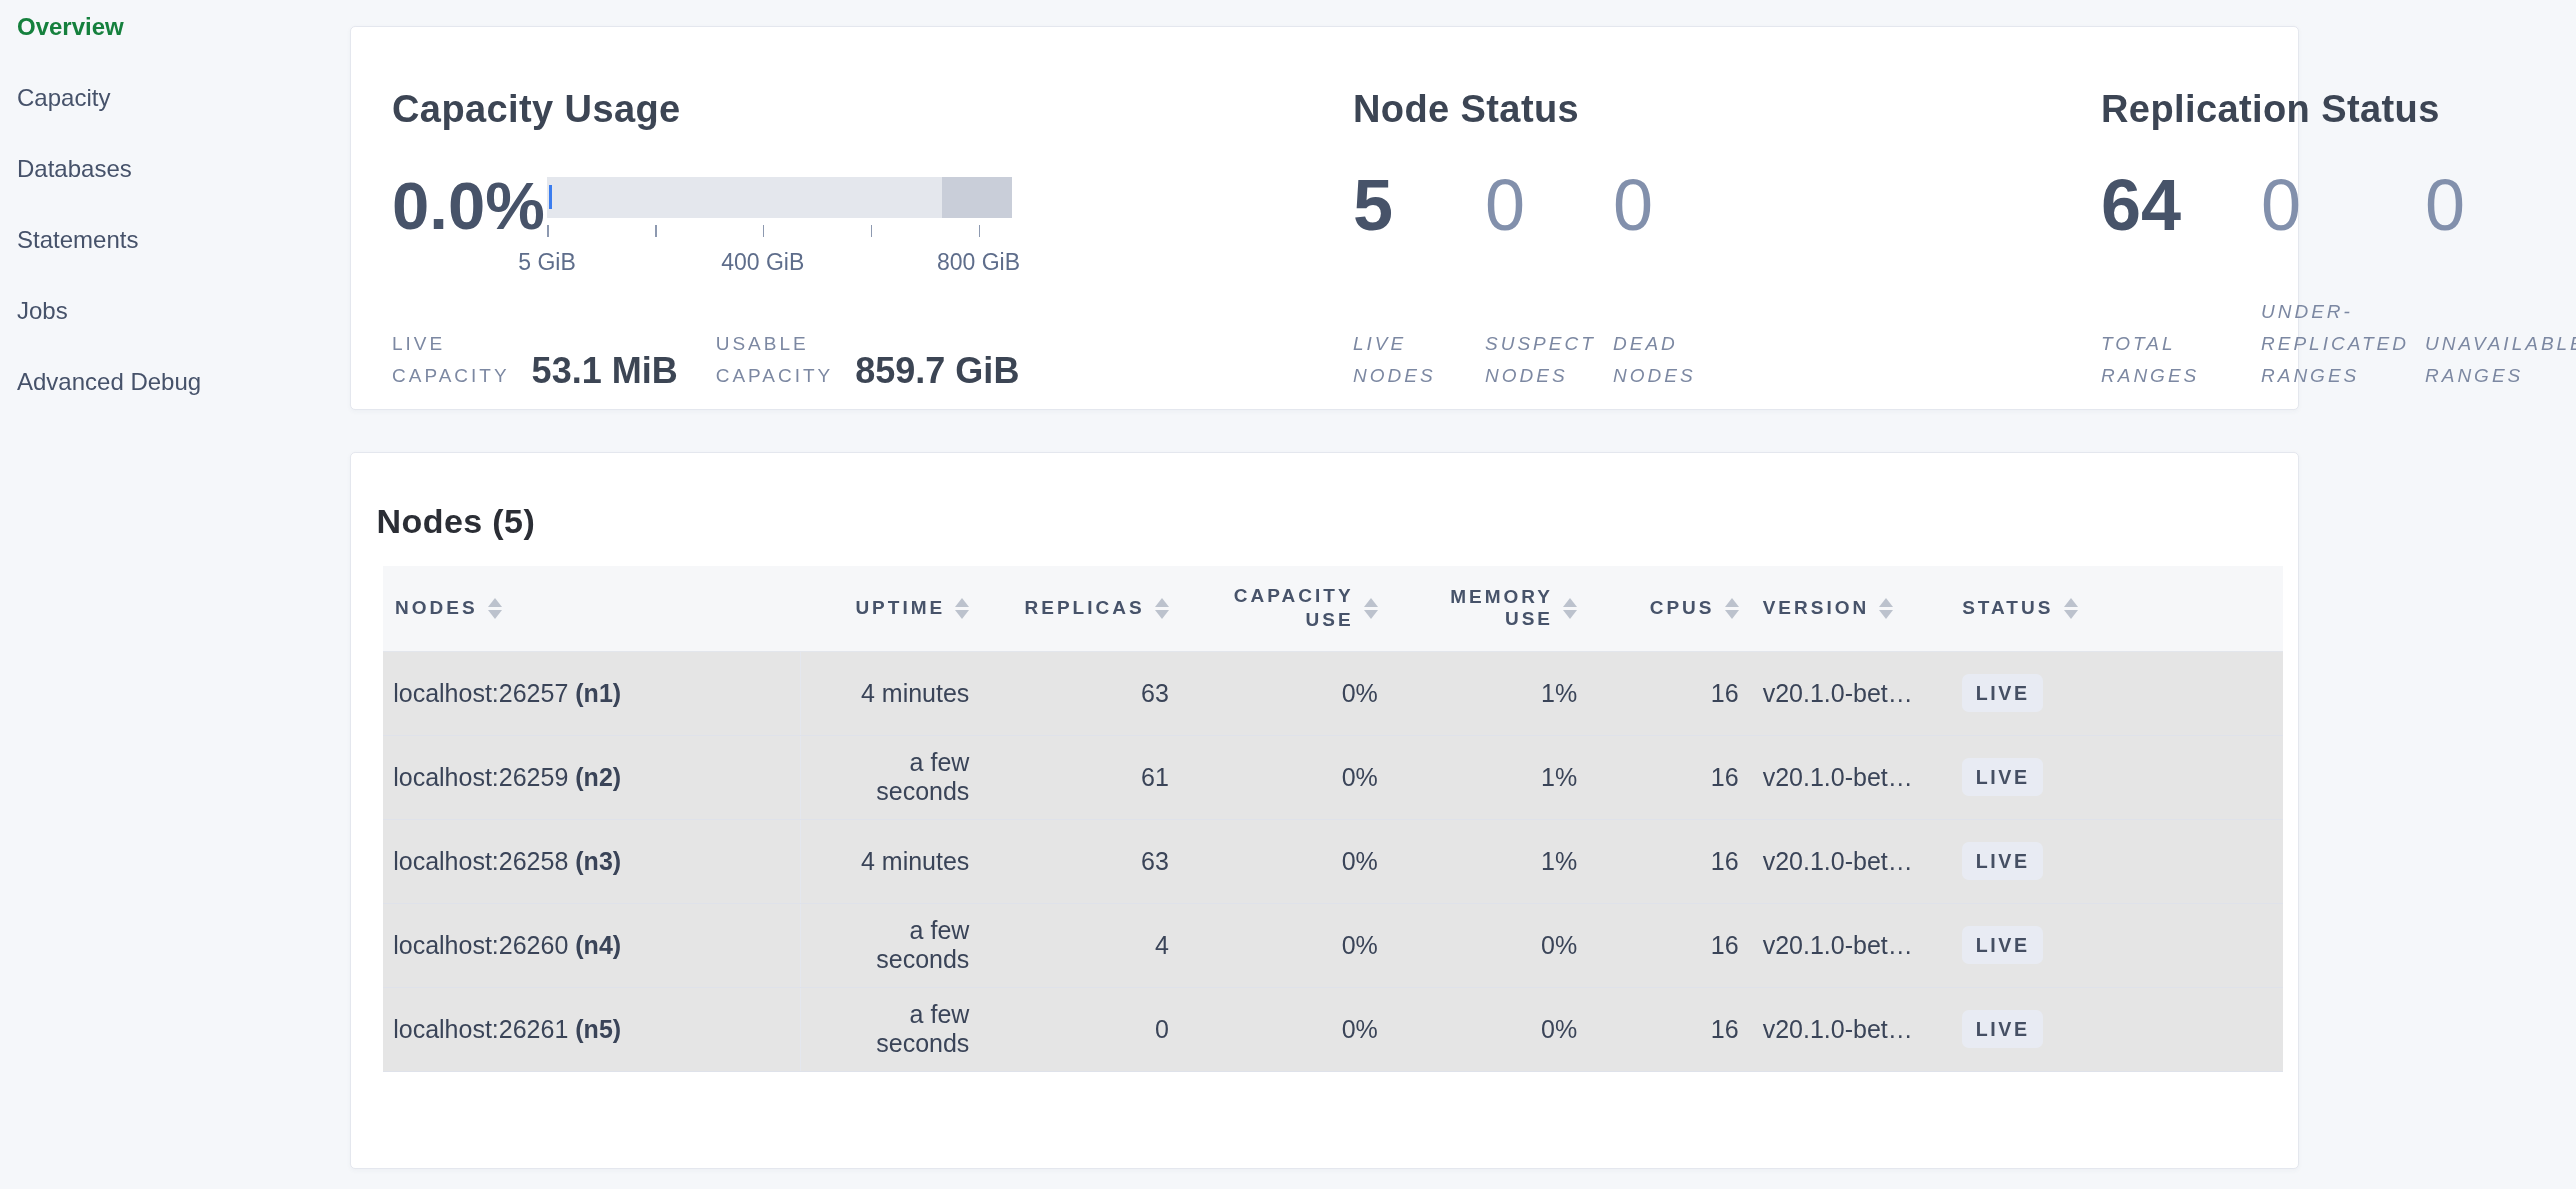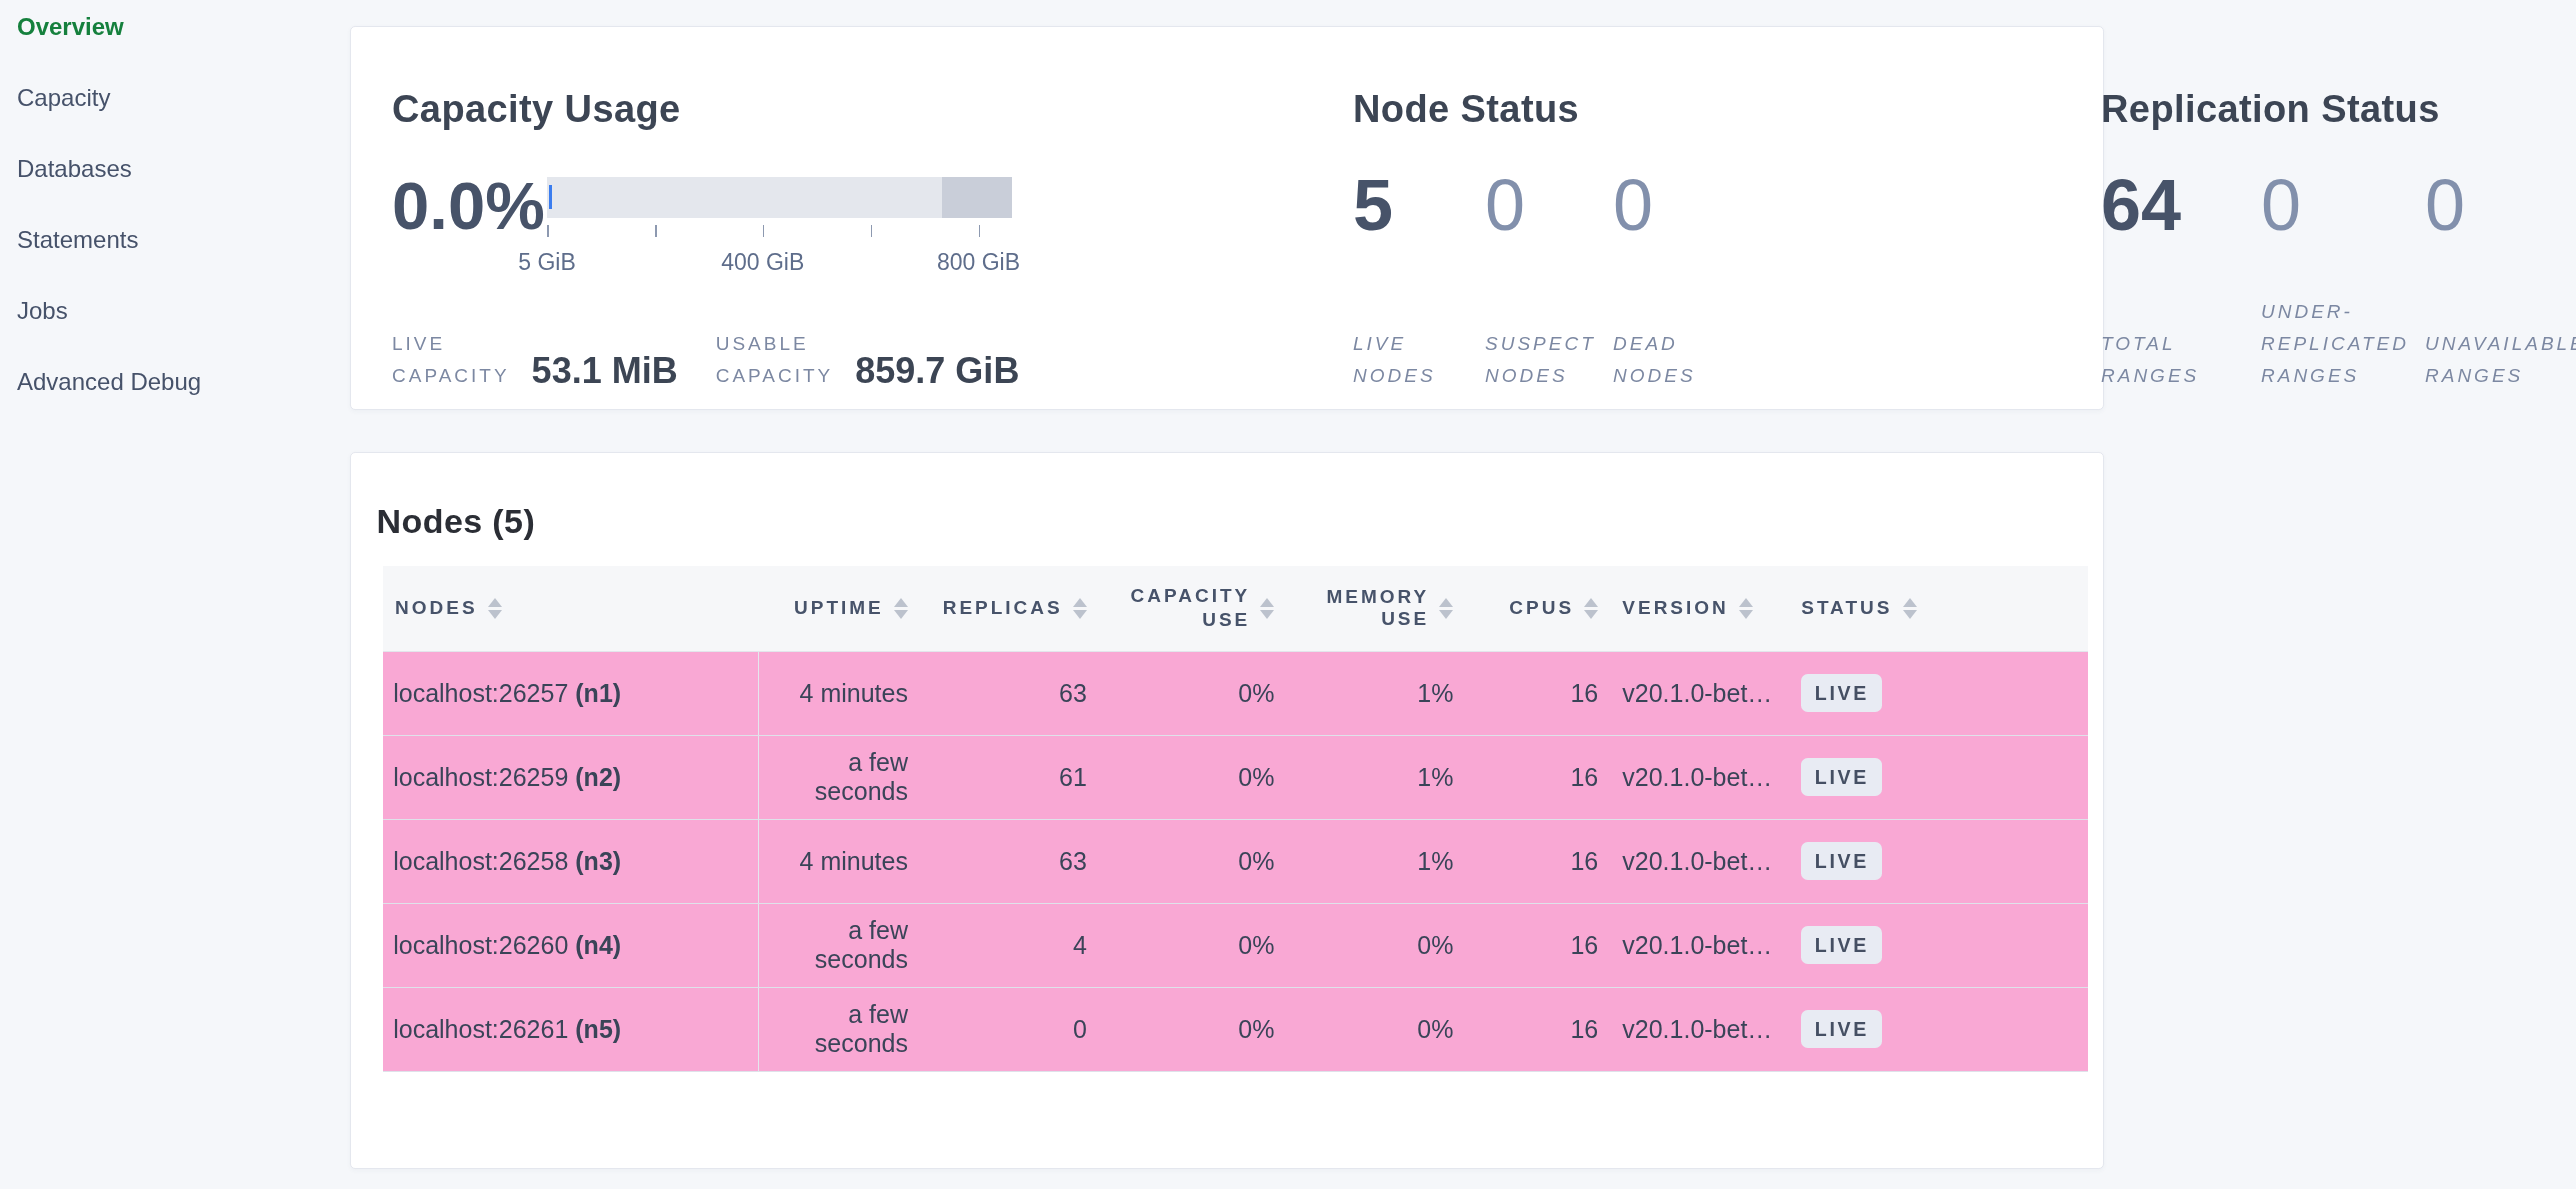--- a/index.html
+++ b/index.html
@@ -14,21 +14,21 @@
   
   .sidebar { position:absolute; left:0; top:0; width:350px; height:100%; padding:3.4px 0 0 17px; }
   .nav-item {
     height:48px; line-height:48px; margin-bottom:23px;
     font-size:24px; color:#46526a; cursor:pointer; white-space:nowrap;
   }
   .nav-item.active { color:#15803d; font-weight:bold; }
 
   
   .card {
-    position:absolute; left:350px; width:1754px; background:#ffffff;
+    position:absolute; left:350px; width:1949px; background:#ffffff;
     border:0.9px solid #e4e7ee; border-radius:5.1px;
     box-shadow:0 1.7px 4.3px rgba(60,70,90,0.04);
   }
   #summary-card { top:25.6px; height:384px; }
   #nodes-card   { top:452px; height:717px; }
 
   
   .sec { position:absolute; top:0; height:100%; }
   #sec-capacity    { left:41px;  width:938px; }
   #sec-nodestatus  { left:1002px; width:597px; }
@@ -84,21 +84,21 @@
   th.right .th-inner { justify-content:flex-end; text-align:right; }
   th.left  .th-inner { justify-content:flex-start; text-align:left; }
   th .lbl-narrow { display:inline-block; max-width:128px; line-height:24px; }
   .sort-icon { display:inline-flex; flex-direction:column; margin-left:10.2px; }
   .sort-icon b { display:block; width:0; height:0; border-left:7.7px solid transparent; border-right:7.7px solid transparent; }
   .sort-icon .up { border-bottom:9.4px solid #bcc2cd; margin-bottom:3.4px; }
   .sort-icon .dn { border-top:9.4px solid #bcc2cd; }
 
   td {
     height:84px; border-bottom:1.7px solid #dfe2ea;
-    font-size:25px; color:#3a4458; padding:0 12px; background:#f9a8d4;
+    font-size:25px; color:#3a4458; padding:0 12px; background:#e5e5e5;
   }
   td.first { border-right:1.7px solid #e4e7ee; padding-left:10.2px; }
   td.num { text-align:right; }
   td .node-id { font-weight:bold; }
   .status-badge {
     display:inline-block; background:#e8ebf3; border-radius:6.8px;
     padding:7.7px 13.6px; font-size:19.6px; font-weight:bold; letter-spacing:2.6px; color:#454f63;
   }
 </style>
 </head>

